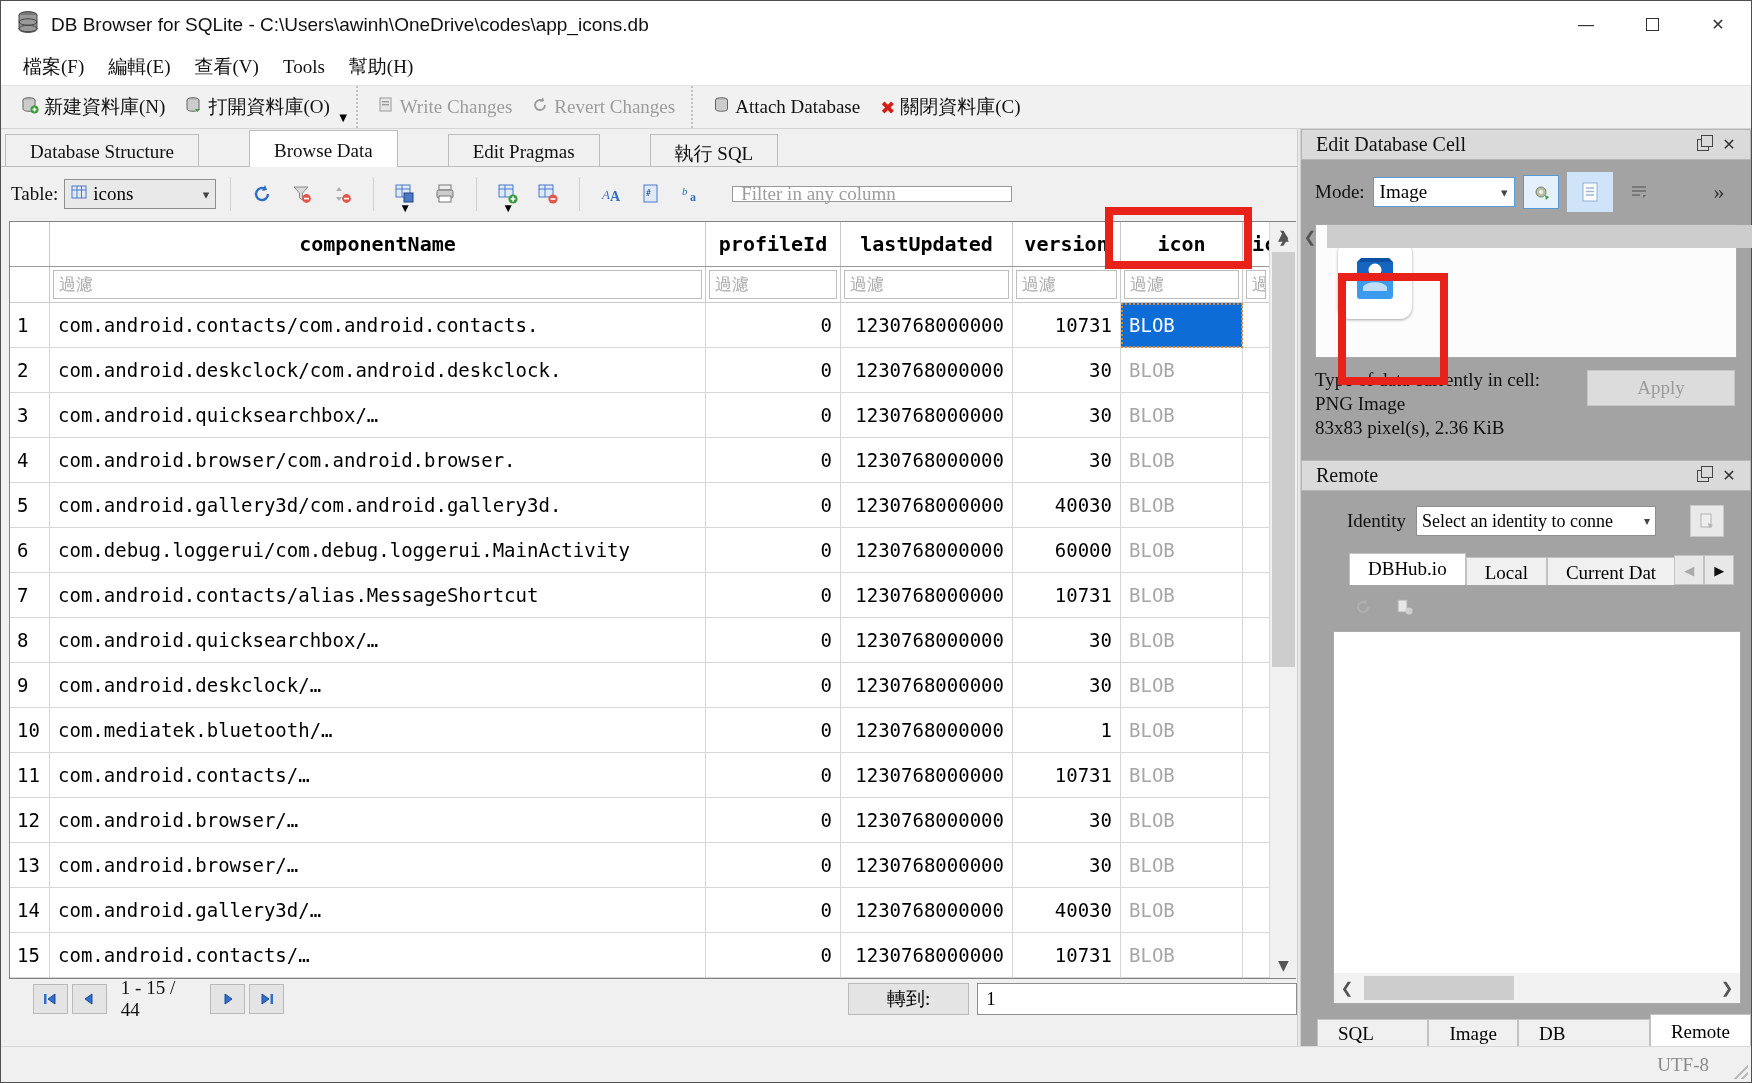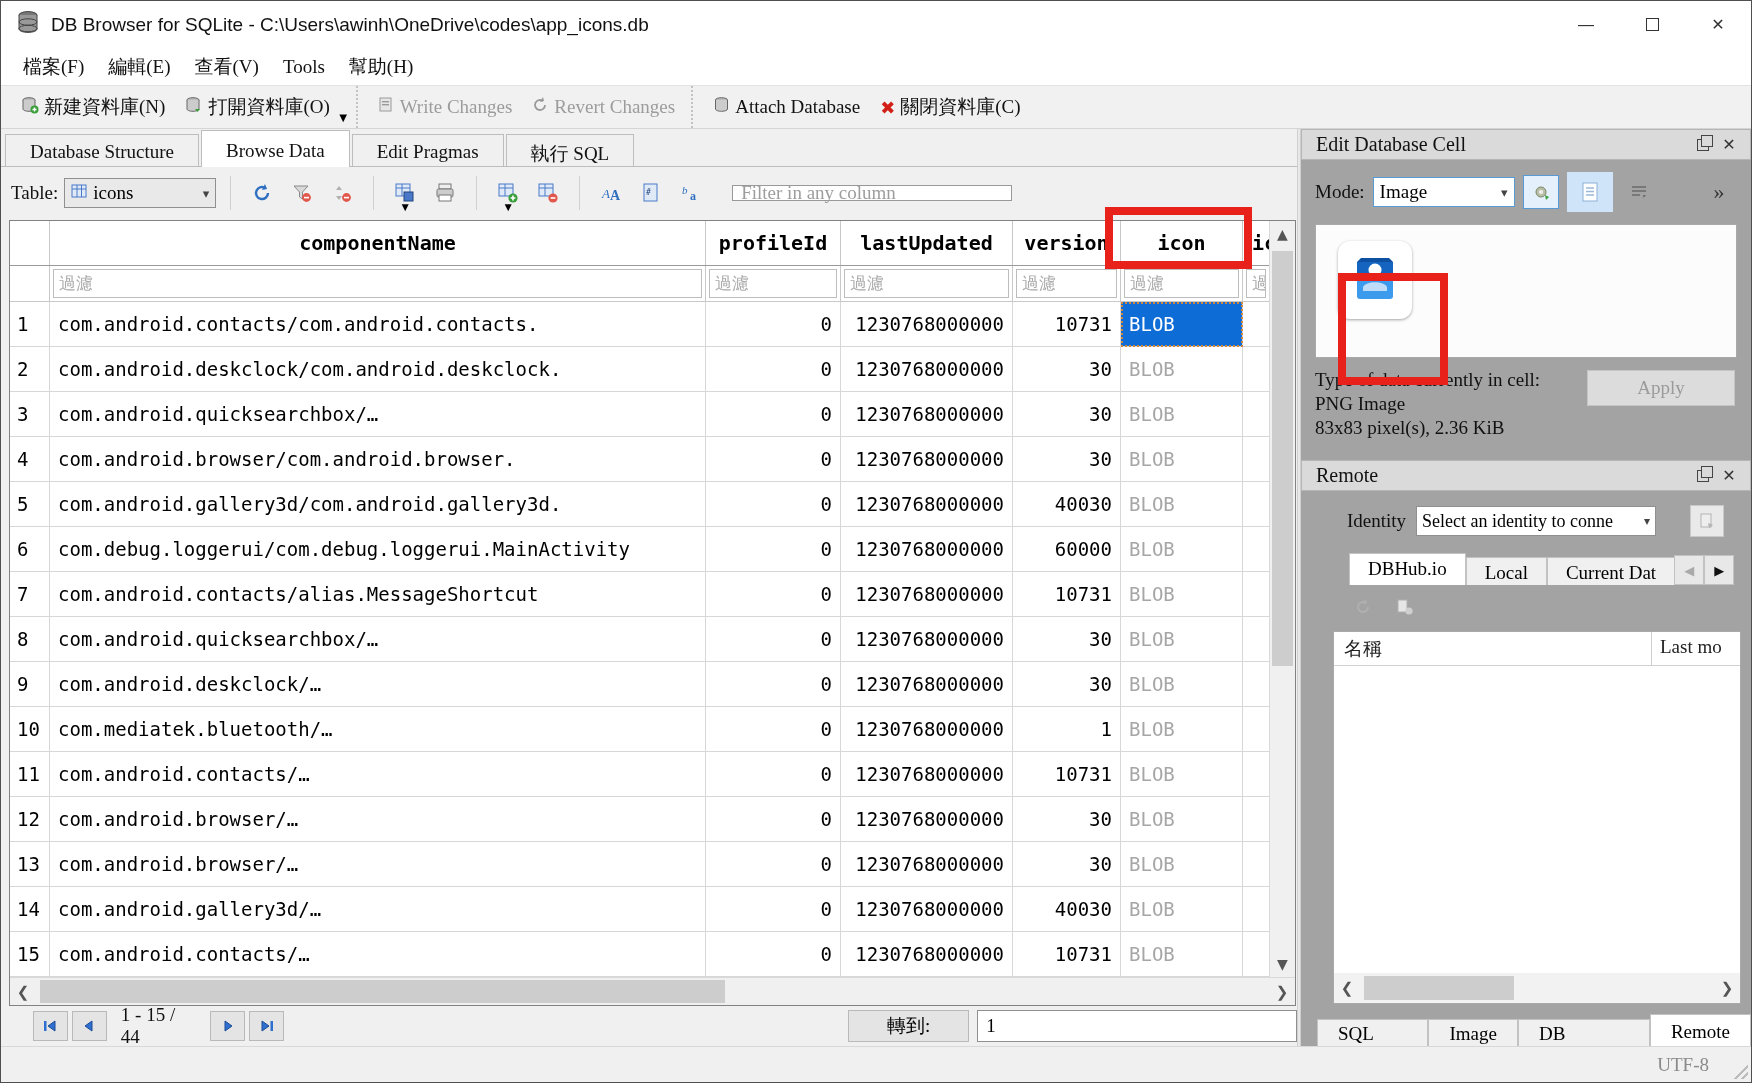--- a/index.html
+++ b/index.html
@@ -32,36 +32,36 @@
   .tb-drop { font-size:13px; color:#000; margin-left:-3px; align-self:flex-end; padding-bottom:2px; }
   .redx { color:#d22018; font-weight:bold; font-family:"DejaVu Sans",sans-serif; font-size:18px; }
 
   
   .main { flex:1; display:flex; min-height:0; }
   .left { width:1296px; display:flex; flex-direction:column; background:#f0f0f0; }
   .splitter { width:4px; background:#e8e8e8; border-left:1px solid #cfcfcf; border-right:1px solid #cfcfcf; }
   .right { flex:1; display:flex; flex-direction:column; background:#a3a3a3; min-width:0; }
 
   
-  .doc-tabs { display:flex; align-items:flex-end; height:38px; padding-left:4px; border-bottom:1px solid #bdbdbd; }
+  .doc-tabs { display:flex; align-items:flex-end; height:38px; padding-left:4px; border-bottom:1px solid #bdbdbd;gap:48px; }
   .doc-tab { padding:6px 24px; font-size:19px; color:#111; background:#f0f0f0; border:1px solid #bdbdbd; border-bottom:none; margin-right:2px; height:32px; }
   .doc-tab.active { background:#fff; height:37px; margin-bottom:-1px; padding-top:9px; }
 
   
   .controls { height:54px; display:flex; align-items:center; background:#f0f0f0; padding-left:10px; gap:6px; }
   .lbl { font-size:19px; color:#111; }
   .combo { width:152px; height:30px; background:#e9e9e9; border:1px solid #8f8f8f; display:flex; align-items:center; padding:0 6px; gap:6px; font-size:19px; }
   .combo .chev { margin-left:auto; font-family:"DejaVu Sans",sans-serif; font-size:13px; color:#444; }
   .csep { width:1px; height:34px; background:#d0d0d0; margin:0 8px; }
   .ibtn { width:34px; height:32px; display:flex; align-items:center; justify-content:center; position:relative; }
   .ibtn .under { position:absolute; bottom:-6px; left:50%; transform:translateX(-50%); font-size:12px; color:#000; }
   .filter-input { width:280px; height:16px; border:1px solid #999; background:#fff; font-size:19px; color:#9d9d9d; padding:0 8px; display:flex; align-items:center; margin-left:18px; }
 
   
-  .grid-outer { margin:0 0 0 8px; width:1287px; border:1px solid #828282; background:#fff; display:flex; flex-direction:column; }
+  .grid-outer { margin:0 0 0 8px; width:1287px; border:1px solid #828282; background:#fff; display:flex; flex-direction:row; }
   .grid-zone { display:flex; }
   .grid-cols { width:1259px; }
   .grid-row { display:grid; grid-template-columns:40px 656px 135px 172px 108px 122px 26px; }
   .hdr { height:45px; border-bottom:1px solid #9a9a9a; }
   .hdr .cell { display:flex; align-items:center; justify-content:center; font-family:"DejaVu Sans Mono",monospace; font-weight:bold; font-size:20px; border-right:1px solid #c9c9c9; overflow:hidden; white-space:nowrap; }
   .hdr .cell.c-partial { justify-content:flex-start; padding-left:9px; border-right:none; }
   .filter-row { height:36px; border-bottom:1px solid #c9c9c9; }
   .filter-row .cell { border-right:1px solid #c9c9c9; padding:3px 3px; overflow:hidden; }
   .filter-box { width:100%; height:100%; border:1px solid #bdbdbd; color:#ababab; font-size:17px; display:flex; align-items:center; padding-left:5px; white-space:nowrap; overflow:hidden; }
   .body-row { height:45px; }
@@ -637,24 +637,20 @@
             <span><svg width="20" height="20" viewBox="0 0 20 20">
                   <path d="M15 10a5 5 0 1 1-2-4" fill="none" stroke="#b0b0b0" stroke-width="2"></path>
                   <path d="M12 2l2 4-4 1z" fill="#b0b0b0"></path>
                 </svg></span>
             <span><svg width="20" height="20" viewBox="0 0 20 20">
                   <rect x="3" y="3" width="9" height="12" fill="#e6e6e6" stroke="#b0b0b0"></rect>
                   <circle cx="14" cy="14" r="3.6" fill="#cfcfcf"></circle>
                 </svg></span>
           </div>
           <div class="remote-list">
-            <div class="rl-header">
-              <div class="rl-h1">名稱</div>
-              <div class="rl-h2">Last mo</div>
-            </div>
             <div class="rl-body"></div>
             <div class="rl-hscroll">
               <span class="harrow">❮</span>
               <div class="rl-thumb"></div>
               <span class="harrow rgt">❯</span>
             </div>
           </div>
         </div>
         <div class="dock-tabbar" id="dock-tabs">
             <div class="dock-tab">SQL Log</div>

